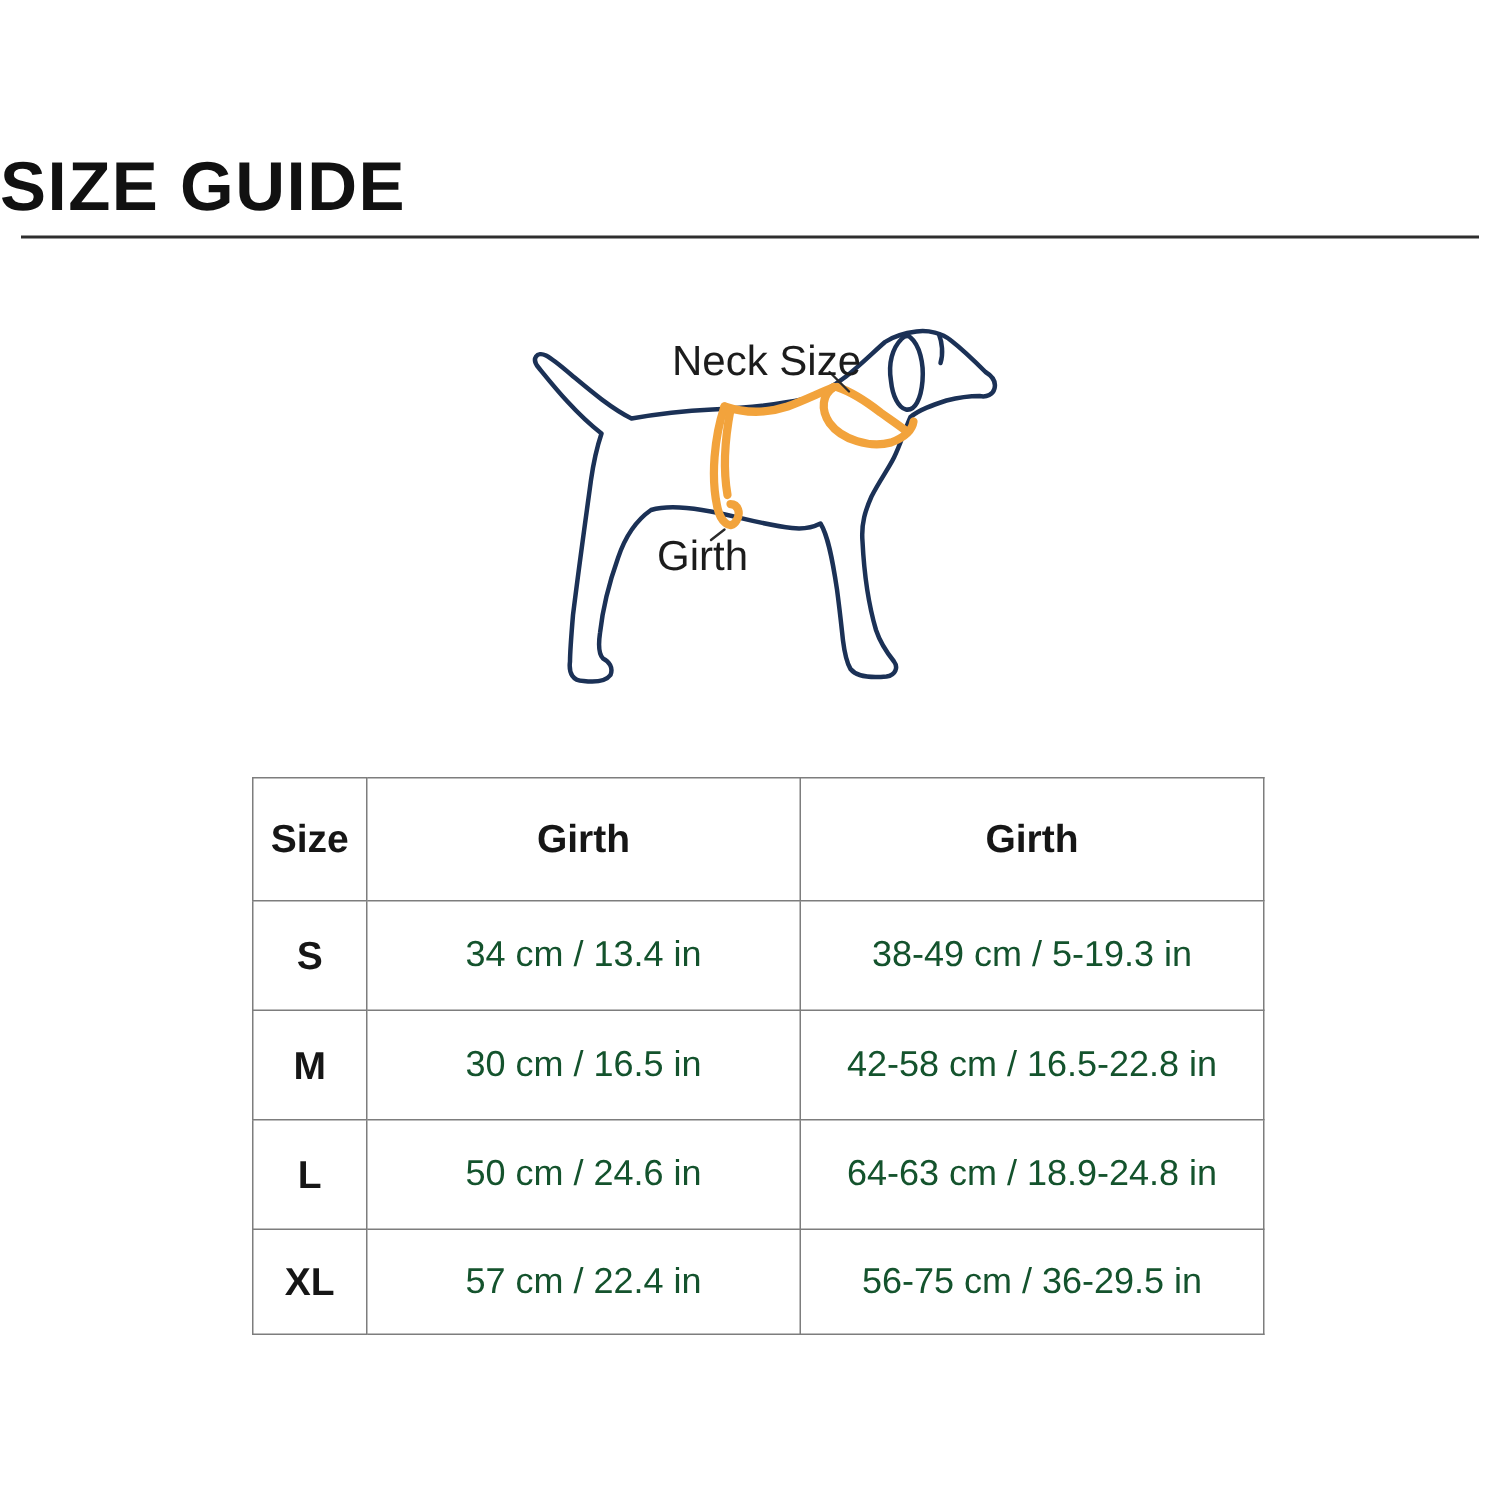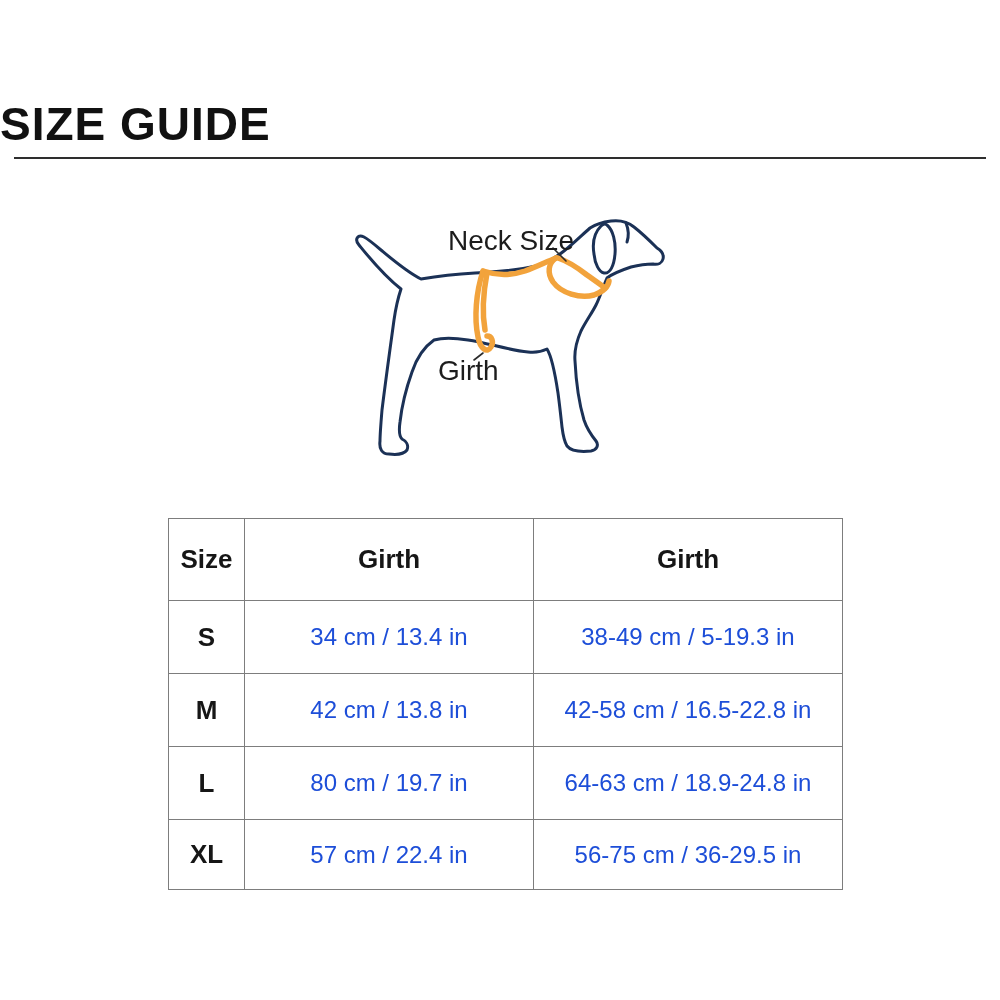--- a/index.html
+++ b/index.html
@@ -71,21 +71,21 @@
     color: #161616;
   }
   .size-table td.size-cell {
     font-size: 26px;
     font-weight: bold;
     color: #161616;
   }
   .size-table td {
     font-size: 24px;
     font-weight: normal;
-    color: #1d4ed8;
+    color: #14532d;
   }
   col.col-size { width: 76px; }
   col.col-neck { width: 289px; }
   col.col-girth { width: 309px; }
 </style>
 </head>
 <body>
 
 <h1 class="page-title">SIZE GUIDE</h1>
 
@@ -173,26 +173,26 @@
     </tr>
   </thead>
   <tbody>
     <tr>
       <td class="size-cell">S</td>
       <td>34 cm / 13.4 in</td>
       <td>38-49 cm / 5-19.3 in</td>
     </tr>
     <tr>
       <td class="size-cell">M</td>
-      <td>42 cm / 13.8 in</td>
+      <td>30 cm / 16.5 in</td>
       <td>42-58 cm / 16.5-22.8 in</td>
     </tr>
     <tr>
       <td class="size-cell">L</td>
-      <td>80 cm / 19.7 in</td>
+      <td>50 cm / 24.6 in</td>
       <td>64-63 cm / 18.9-24.8 in</td>
     </tr>
     <tr>
       <td class="size-cell">XL</td>
       <td>57 cm / 22.4 in</td>
       <td>56-75 cm / 36-29.5 in</td>
     </tr>
   </tbody>
 </table>
 

